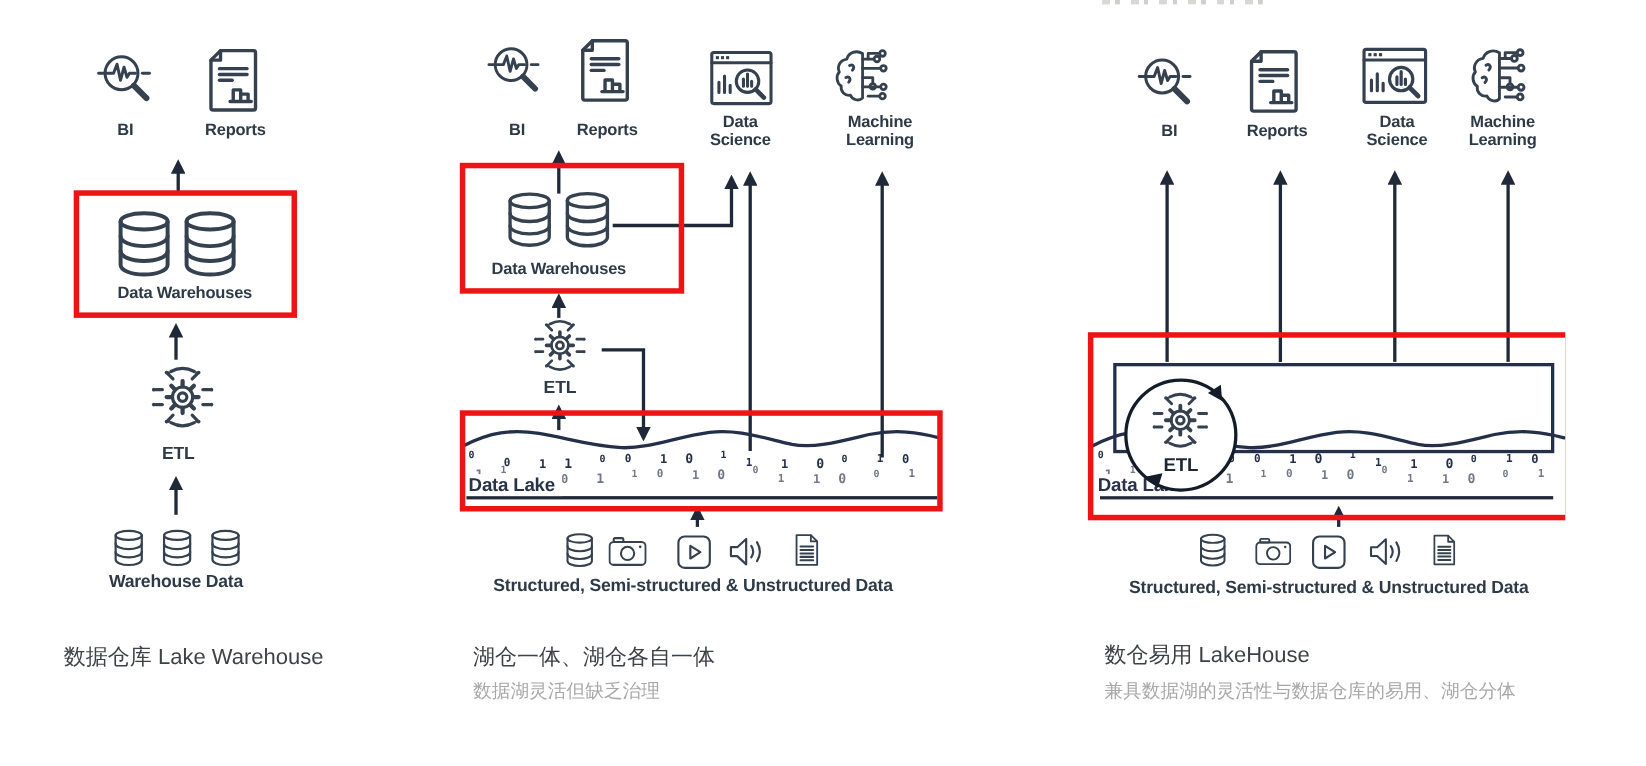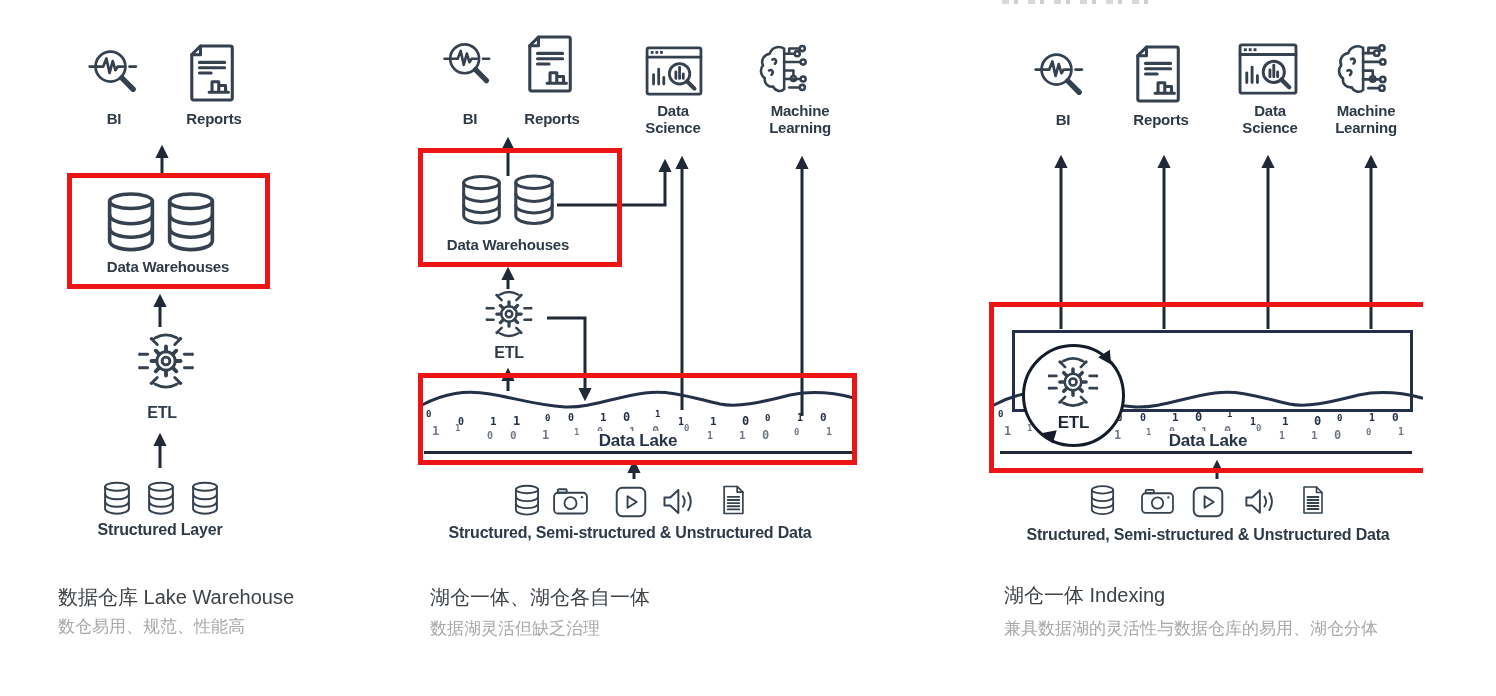--- a/index.html
+++ b/index.html
@@ -13,21 +13,21 @@
   .lbl.big{font-size:16px;}
   .redbox{position:absolute;border:5px solid #ec1414;z-index:6;pointer-events:none;}
   .connector{position:absolute;left:0;top:0;z-index:1;}
   .meta-rect{position:absolute;border:3px solid #243049;background:#fff;z-index:1;}
   .lake{position:absolute;z-index:2;}
   .lake .wave{position:absolute;left:0;top:0;width:100%;height:30px;}
   .lake .baseline{position:absolute;height:3px;background:#1f2937;bottom:3px;}
   .binary-field{position:absolute;left:2px;top:26px;right:2px;height:38px;}
   .binary-field span{position:absolute;font-weight:700;color:#243049;
        font-family:"DejaVu Sans Mono","Liberation Mono",monospace;}
-  .lake-label{position:absolute;bottom:6px;left:0;right:0;text-align:center;z-index:3;margin-top:38px;}
+  .lake-label{position:absolute;bottom:6px;left:0;right:0;z-index:3;margin-top:38px;}
   .lake-label b{display:inline-block;background:#fff;padding:0 6px;color:#28334a;
        font-size:17px;font-weight:700;letter-spacing:-0.2px;}
   .etl-circle{position:absolute;left:1022px;top:344px;width:97px;height:97px;border:3px solid #131c28;
        border-radius:50%;background:#fff;z-index:3;}
   .cycle-head{position:absolute;width:0;height:0;border-top:7px solid transparent;
        border-bottom:7px solid transparent;border-left:13px solid #131c28;z-index:4;}
   .title{position:absolute;color:#3d4247;font-size:20px;font-weight:400;white-space:nowrap;}
   .subtitle{position:absolute;color:#a8a8a8;font-size:17px;font-weight:400;line-height:1.35;}
   .clip-remnant{position:absolute;left:1002px;top:0;width:146px;height:4px;opacity:.55;
        background:repeating-linear-gradient(90deg,#b9b7b0 0 7px,transparent 7px 12px,#a8a8a2 12px 16px,transparent 16px 26px);}
@@ -215,26 +215,25 @@
 
   <svg class="icon abs" style="left:102px;top:479px;width:30px;height:38px">
       <use href="#i-db"></use>
     </svg>
   <svg class="icon abs" style="left:146px;top:479px;width:30px;height:38px">
       <use href="#i-db"></use>
     </svg>
   <svg class="icon abs" style="left:190px;top:479px;width:30px;height:38px">
       <use href="#i-db"></use>
     </svg>
-  <div class="lbl big" style="left:80px;top:521px;width:160px">Structured Layer</div>
+  <div class="lbl big" style="left:80px;top:521px;width:160px">Warehouse Data</div>
 
   <div class="redbox" style="left:67px;top:173px;width:193px;height:106px"></div>
 
   <div class="title" style="left:58px;top:584px">数据仓库 Lake Warehouse</div>
-  <div class="subtitle" style="left:58px;top:616px">数仓易用、规范、性能高</div>
 
   <svg class="icon abs" style="left:441px;top:32px;width:56px;height:64px">
       <use href="#i-bi"></use>
     </svg>
   <svg class="icon abs" style="left:524px;top:30px;width:54px;height:68px">
       <use href="#i-reports"></use>
     </svg>
   <svg class="icon abs" style="left:644px;top:45px;width:60px;height:52px">
       <use href="#i-ds"></use>
     </svg>
@@ -404,16 +403,16 @@
   <svg class="icon abs" style="left:1243px;top:485px;width:36px;height:33px">
       <use href="#i-audio"></use>
     </svg>
   <svg class="icon abs" style="left:1301px;top:482px;width:24px;height:36px">
       <use href="#i-doc"></use>
     </svg>
   <div class="lbl big" style="left:1002px;top:526px;width:412px">Structured, Semi-structured &amp; Unstructured Data</div>
 
   <div class="redbox" style="left:989px;top:302px;width:429px;height:161px"></div>
 
-  <div class="title" style="left:1004px;top:582px">湖仓一体 Indexing</div>
+  <div class="title" style="left:1004px;top:582px">数仓易用 LakeHouse</div>
   <div class="subtitle" style="left:1004px;top:618px;width:378px">兼具数据湖的灵活性与数据仓库的易用、湖仓分体</div>
 
 </div>
 
 </body></html>

